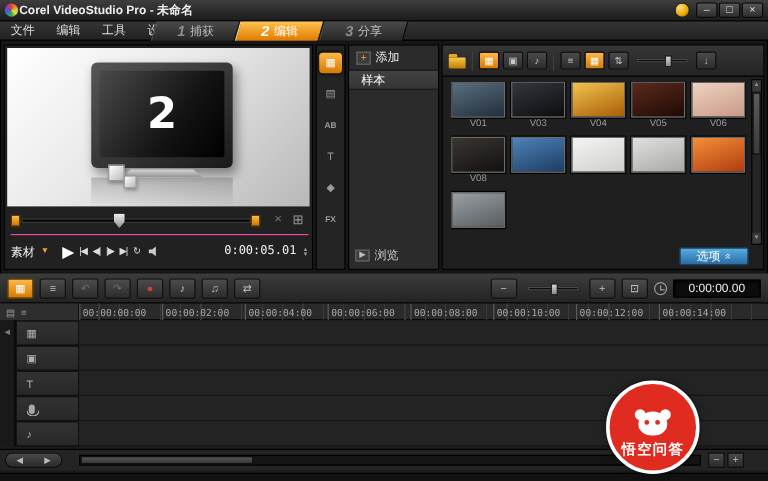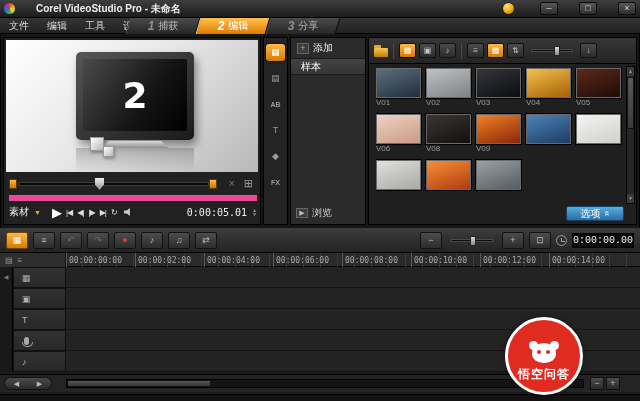--- a/index.html
+++ b/index.html
@@ -4,21 +4,21 @@
 <style>
   *{margin:0;padding:0;box-sizing:border-box}
   html,body{background:#444}
   #app{position:relative;width:640px;height:401px;background:#161616;overflow:hidden;
        font-family:"Liberation Sans",sans-serif;font-size:10px;color:#ccc;
        box-shadow:inset 0 0 0 1px #000}
 
   
   .titlebar{position:absolute;left:0;top:0;right:0;height:18px;
             background:linear-gradient(#3e3e3e,#1c1c1c);border-bottom:1px solid #000;
-            display:flex;align-items:center;padding:0 4px;gap:21px}
+            display:flex;align-items:center;padding:0 4px;gap:1px}
   .app-icon{width:11px;height:11px;border-radius:50%;
             background:conic-gradient(#e04040,#e8a020,#e8e040,#40a840,#3070d0,#8040b0,#e04040)}
   .title-text{color:#eee;font-weight:bold;font-size:10px}
   .tb-spacer{flex:1}
   .gold-badge{width:13px;height:13px;border-radius:50%;margin-right:4px;
               background:radial-gradient(circle at 35% 30%,#ffe080,#e8a400 60%,#7a5000);border:1px solid #222}
   .win-btn{width:18px;height:13px;background:linear-gradient(#565656,#2e2e2e);border:1px solid #0a0a0a;
            color:#ddd;font-size:9px;line-height:11px;text-align:center;border-radius:2px}
 
   
@@ -57,21 +57,21 @@
   .scrub-track{position:absolute;left:9px;right:48px;top:5px;height:4px;background:#090909;border:1px solid #3c3c3c}
   .trim{position:absolute;top:2px;width:8px;height:10px;border:1px solid #5a3a00;
         background:linear-gradient(#ffb848,#cf7600)}
   .trim.left{left:0}
   .trim.right{right:40px}
   .playhead{position:absolute;left:86px;top:1px;width:9px;height:12px;background:linear-gradient(#f0f0f0,#8f8f8f);
             clip-path:polygon(0 0,100% 0,100% 55%,50% 100%,0 55%)}
   .cut-x{position:absolute;right:22px;top:0;color:#777;font-size:11px}
   .dup-ic{position:absolute;right:4px;top:0;color:#999;font-size:11px}
 
-  .controls{position:absolute;left:5px;top:157px;width:248px;height:26px;border-top:6px solid #ec4899;
+  .controls{position:absolute;left:5px;top:157px;width:248px;height:26px;border-top:1px solid #ec4899;
             display:flex;align-items:center;gap:5px;padding-top:2px}
   .clip-label{color:#eee}
   .clip-dd{color:#f0a030;font-size:7px}
   .tbtn{color:#ddd;font-size:8px;letter-spacing:-1px;cursor:default}
   .tbtn.play{font-size:13px;margin-left:6px;color:#fff}
   .speaker{width:9px;height:9px;background:#ccc;margin-left:2px;
            clip-path:polygon(0 32%,35% 32%,70% 5%,70% 95%,35% 68%,0 68%)}
   .pv-time{margin-left:auto;color:#f0f0f0;font-family:"DejaVu Sans Mono",monospace;font-size:10px}
   .stepcol{display:flex;flex-direction:column;line-height:4px;font-size:5px;color:#999}
 
@@ -103,21 +103,21 @@
   .gsep{width:1px;height:16px;background:#111;border-right:1px solid #4a4a4a;margin:0 2px}
   .gbtn{width:17px;height:15px;background:linear-gradient(#4a4a4a,#2c2c2c);border:1px solid #101010;border-radius:2px;
         color:#c8c8c8;font-size:8px;line-height:14px;text-align:center}
   .gbtn.active{background:linear-gradient(#ffb848,#d67a00);color:#fff}
   .hslider{width:42px;height:3px;background:#0c0c0c;border:1px solid #4a4a4a;position:relative;margin:0 4px}
   .hslider .knob{position:absolute;top:-4px;width:6px;height:10px;background:linear-gradient(#d8d8d8,#8a8a8a);border:1px solid #222}
   .gal-grid{position:absolute;left:7px;top:30px;width:246px;height:158px;display:flex;flex-wrap:wrap;
             gap:6px 5px;align-content:flex-start;overflow:hidden}
   .thumb{width:45px}
   .timg{width:45px;height:30px;border:1px solid #6a6a6a;box-shadow:0 0 0 1px #000}
-  .tlbl{height:10px;font-size:8px;color:#9a9a9a;text-align:left;line-height:10px}
+  .tlbl{height:10px;font-size:8px;color:#9a9a9a;text-align:center;line-height:10px}
   .vscroll{position:absolute;right:1px;top:28px;bottom:20px;width:9px;background:#262626;border:1px solid #000}
   .vs-btn{position:absolute;left:0;width:7px;height:9px;background:#3a3a3a;color:#999;font-size:5px;text-align:center;line-height:9px}
   .vs-up{top:0}.vs-dn{bottom:0}
   .vs-thumb{position:absolute;left:0;top:10px;width:7px;height:52px;background:linear-gradient(#5a5a5a,#3a3a3a);border:1px solid #111}
   .options-btn{position:absolute;right:12px;bottom:3px;width:58px;height:15px;border:1px solid #16405e;border-radius:2px;
                background:linear-gradient(#58aee0,#2a6ca6);color:#fff;display:flex;align-items:center;justify-content:center;gap:4px}
   .opt-chev{display:inline-block;transform:rotate(90deg);font-size:9px;line-height:9px}
 
   
   .timeline{position:absolute;left:0;top:228px;right:0;height:173px;background:#1b1b1b}
@@ -125,22 +125,22 @@
               background:linear-gradient(#3c3c3c,#232323);display:flex;align-items:center;gap:5px;padding:0 6px}
   .tlbtn{min-width:22px;height:17px;background:linear-gradient(#4c4c4c,#2c2c2c);border:1px solid #121212;border-radius:2px;
          color:#c0c0c0;font-size:9px;line-height:15px;text-align:center;padding:0 2px}
   .tlbtn.active{background:linear-gradient(#ffb848,#d67a00);color:#fff;border-color:#6e4400}
   .tlbtn.dim{color:#6a6a6a}
   .tl-spacer{flex:1}
   .rec-dot{color:#d84030}
   .icon-clock{width:11px;height:11px;border:1px solid #9a9a9a;border-radius:50%;position:relative}
   .icon-clock::after{content:'';position:absolute;left:4px;top:2px;width:1px;height:4px;background:#9a9a9a}
   .icon-clock::before{content:'';position:absolute;left:4px;top:5px;width:4px;height:1px;background:#9a9a9a}
-  .tl-time{background:#0c0c0c;border:1px solid #000;box-shadow:inset 0 1px 2px #000;padding:1px 0;
-           color:#f0f0f0;font-family:Liberation Mono, monospace;font-size:10px}
+  .tl-time{background:#0c0c0c;border:1px solid #000;box-shadow:inset 0 1px 2px #000;padding:1px 12px;
+           color:#f0f0f0;font-family:Liberation Sans, sans-serif;font-size:10px}
 
   .tl-ruler{position:absolute;left:0;top:25px;right:0;height:14px;background:#2a2a2a;border-bottom:1px solid #000}
   .ruler-corner{position:absolute;left:0;top:0;width:66px;height:14px;background:#2e2e2e;border-right:1px solid #111;
                 display:flex;align-items:center;gap:5px;padding-left:5px;color:#9a9a9a;font-size:8px}
   .ruler-ticks{position:absolute;left:66px;top:0;right:0;height:14px;display:flex;overflow:hidden;
                background:repeating-linear-gradient(90deg,transparent 0 16px,#3a3a3a 16px 17px)}
   .tick{flex:none;width:69px;border-left:1px solid #5a5a5a;color:#a8a8a8;font-size:8px;line-height:15px;padding-left:2px;
         font-family:"DejaVu Sans Mono",monospace}
 
   .tl-tracks{position:absolute;left:0;top:39px;right:0;height:105px;background:#1e1e1e}
@@ -297,46 +297,38 @@
         </span>
       <span class="gbtn"><span>↓</span></span>
     </div>
 
     <div class="gal-grid">
         <div class="thumb">
           <div class="timg" style="background-image: linear-gradient(160deg, rgb(90, 111, 128), rgb(34, 46, 58));"></div>
           <div class="tlbl">V01</div>
         </div>
         <div class="thumb">
-          <div class="timg" style="background-image: linear-gradient(160deg, rgb(192, 194, 196), rgb(126, 130, 132));"></div>
-          <div class="tlbl">V02</div>
-        </div>
-        <div class="thumb">
           <div class="timg" style="background-image: linear-gradient(160deg, rgb(52, 54, 60), rgb(12, 13, 16));"></div>
           <div class="tlbl">V03</div>
         </div>
         <div class="thumb">
           <div class="timg" style="background-image: linear-gradient(160deg, rgb(242, 194, 78), rgb(168, 95, 8));"></div>
           <div class="tlbl">V04</div>
         </div>
         <div class="thumb">
           <div class="timg" style="background-image: linear-gradient(160deg, rgb(90, 42, 26), rgb(32, 10, 6));"></div>
           <div class="tlbl">V05</div>
         </div>
         <div class="thumb">
           <div class="timg" style="background-image: linear-gradient(160deg, rgb(238, 210, 194), rgb(201, 154, 134));"></div>
           <div class="tlbl">V06</div>
         </div>
         <div class="thumb">
           <div class="timg" style="background-image: linear-gradient(160deg, rgb(58, 54, 50), rgb(18, 16, 16));"></div>
           <div class="tlbl">V08</div>
-        </div>
-        <div class="thumb">
-          <div class="timg" style="background-image: linear-gradient(160deg, rgb(240, 130, 38), rgb(138, 40, 8));"></div>
-          <div class="tlbl">V09</div>
         </div>
         <div class="thumb">
           <div class="timg" style="background-image: linear-gradient(160deg, rgb(79, 130, 184), rgb(28, 61, 99));"></div>
           <div class="tlbl"></div>
         </div>
         <div class="thumb">
           <div class="timg" style="background-image: linear-gradient(160deg, rgb(244, 244, 242), rgb(207, 208, 204));"></div>
           <div class="tlbl"></div>
         </div>
         <div class="thumb">

